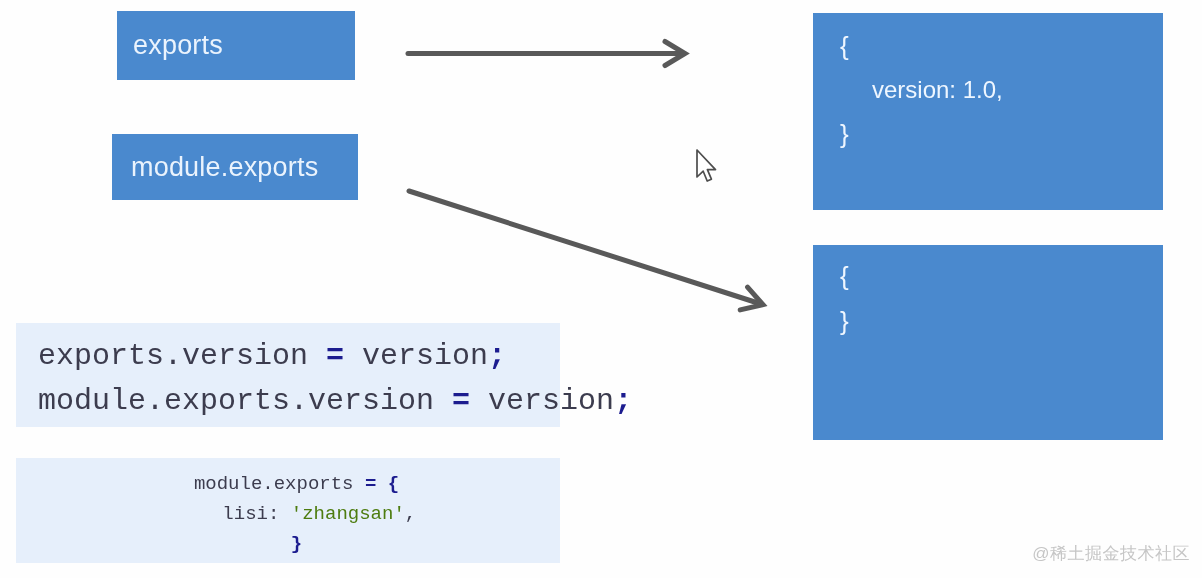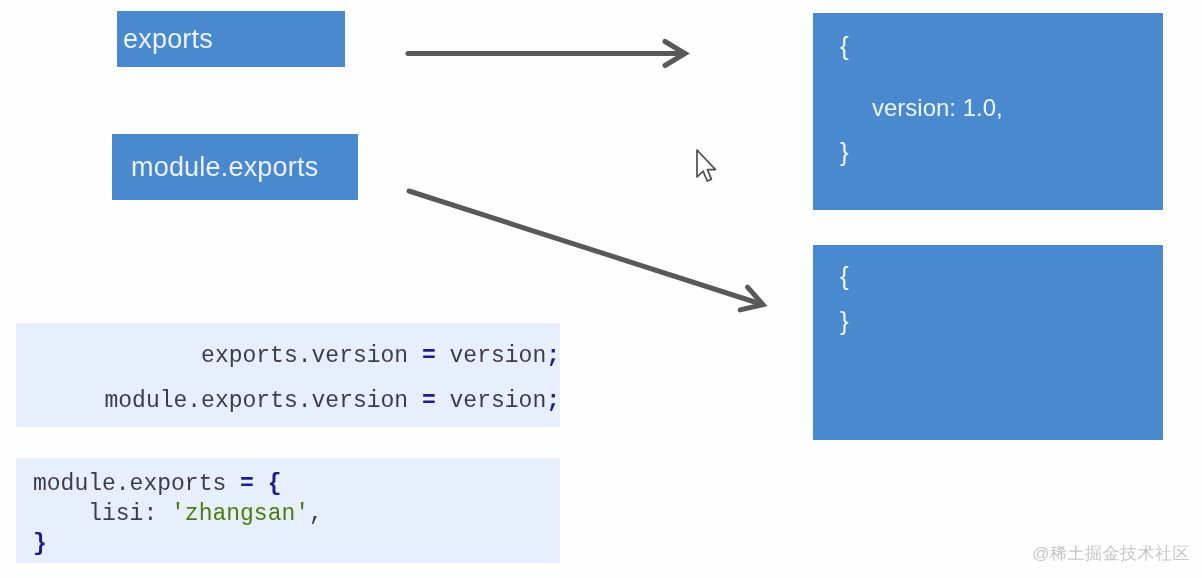--- a/index.html
+++ b/index.html
@@ -15,49 +15,49 @@
   
   .label-box {
     position: absolute;
     background: #4a89ce;
     color: #eaf3fd;
     display: flex;
     align-items: center;
     font-size: 27px;
     letter-spacing: 0.2px;
   }
-  .box-exports { left: 117px; top: 11px; width: 222px; height: 56px; padding-left: 6px; }
+  .box-exports { left: 117px; top: 11px; width: 222px; height: 69px; padding-left: 16px; }
   .box-module  { left: 112px; top: 134px; width: 227px; height: 66px; padding-left: 19px; }
 
   
   .obj-box {
     position: absolute;
     background: #4a89ce;
     color: #eef6ff;
     font-size: 24px;
     box-sizing: border-box;
   }
   .obj1 { left: 813px; top: 13px;  width: 350px; height: 197px; padding-top: 11px; }
   .obj2 { left: 813px; top: 245px; width: 350px; height: 195px; padding-top: 9px; }
   .obj-line { height: 44px; line-height: 44px; white-space: pre; }
   .obj2 .obj-line { height: 45px; line-height: 45px; }
   .obj-line.brace { padding-left: 27px; font-size: 26px; }
-  .obj-line.prop  { padding-left: 59px; margin-top: 18px; }
+  .obj-line.prop  { padding-left: 59px; }
 
   
   .code-block {
     position: absolute;
     background: #e6effb;
     font-family: "Liberation Mono", monospace;
     color: #3c3c4e;
     box-sizing: border-box;
   }
-  .code1 { left: 16px; top: 323px; width: 544px; height: 104px; padding: 11px 0 0 22px; font-size: 23px; text-align: right; }
+  .code1 { left: 16px; top: 323px; width: 544px; height: 104px; padding: 11px 0 0 22px; font-size: 30px; }
   .code1 .code-line { height: 45px; line-height: 45px; white-space: pre; }
-  .code2 { left: 16px; top: 458px; width: 544px; height: 105px; padding: 11px 0 0 17px; font-size: 23px; }
+  .code2 { left: 16px; top: 458px; width: 544px; height: 105px; padding: 11px 0 0 17px; font-size: 19px; text-align: center; }
   .code2 .code-line { height: 30px; line-height: 30px; white-space: pre; }
   .op  { color: #1c1c8f; font-weight: bold; }
   .str { color: #4d7c0f; }
 
   
   .overlay {
     position: absolute;
     left: 0; top: 0;
     width: 1202px; height: 578px;
     pointer-events: none;

